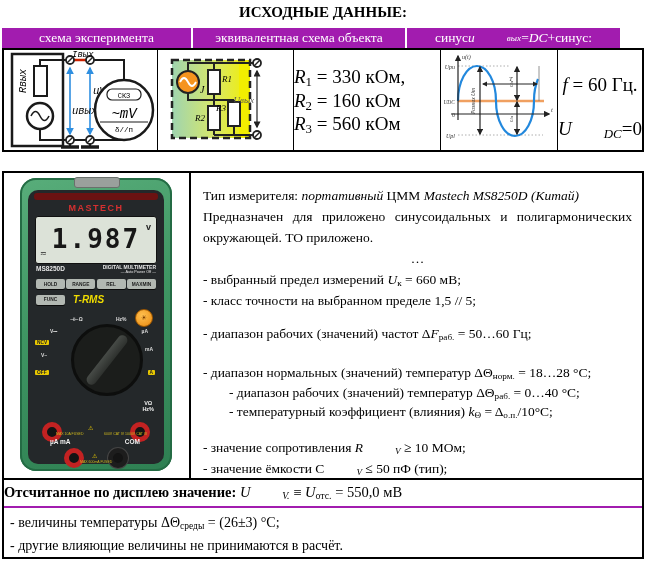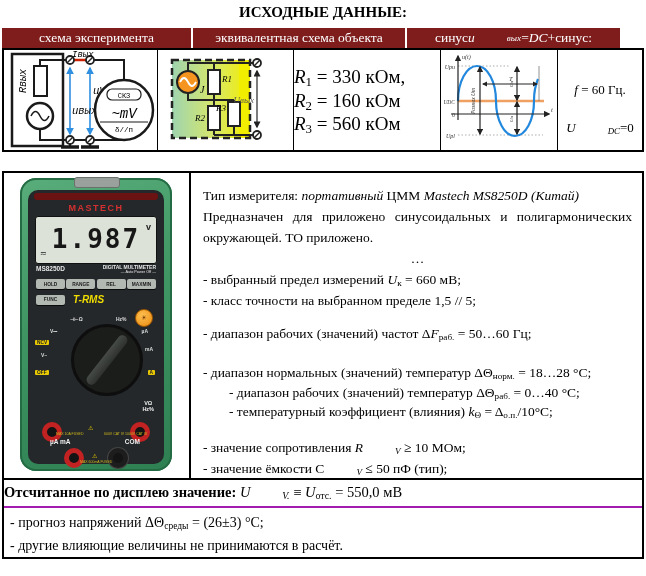--- a/index.html
+++ b/index.html
@@ -2,28 +2,28 @@
 <html><head>
 <meta charset="utf-8">
 <style>
   html,body{margin:0;padding:0;background:#fff;}
   .page{position:relative;width:646px;height:576px;background:#fff;font-family:"Liberation Serif",serif;color:#000;overflow:hidden;}
   .title{position:absolute;top:4px;left:0;width:100%;text-align:center;font-weight:bold;font-size:15px;}
 
   
   .t1{position:absolute;left:2px;top:28px;width:642px;}
   .t1-header{display:flex;gap:2px;height:20px;}
-  .hcell{background:#7f1d1d;color:#fff;font-size:13.5px;display:flex;align-items:center;justify-content:center;}
+  .hcell{background:#a21caf;color:#fff;font-size:13.5px;display:flex;align-items:center;justify-content:center;}
   .hc1{width:189px;} .hc2{width:212px;text-align:center;} .hc3{width:213px;}
   .t1-body{box-sizing:border-box;border:2px solid #000;height:104px;display:flex;width:642px;}
   .bcell{box-sizing:border-box;border-right:1.5px solid #000;position:relative;overflow:hidden;}
   .bcell:last-child{border-right:none;}
   .bc1{width:154px;font-family:Liberation Mono, monospace;} .bc2{width:136px;} .bc3{width:147px;} .bc4{width:117px;} .bc5{width:84px;}
   .bc3{font-size:19px;padding-top:18px;line-height:18.5px;}
-  .bc5{font-size:13px;text-align:center;padding-top:32px;}
+  .bc5{font-size:19px;text-align:center;padding-top:24px;}
   .udc-line{margin-top:22px;}
 
   
   .t2{position:absolute;left:2px;top:171px;width:642px;box-sizing:border-box;border:2px solid #000;}
   .t2-main{display:flex;height:305px;border-bottom:2px solid #000;}
   .mm-cell{width:187px;box-sizing:border-box;border-right:2px solid #000;position:relative;}
   .desc-cell{flex:1;padding:12px 10px 0 12px;font-size:13.5px;}
   .dl{height:21px;line-height:21px;white-space:nowrap;}
   .dl.spread{word-spacing:6px;}
   .dl.center{text-align:center;}
@@ -291,18 +291,18 @@
         <div class="dl sub"><span class="seg-n">- диапазон рабочих (значений) температур ΔΘ</span><span class="seg-sub">раб.</span><span class="seg-n"> = 0…40 °С;</span></div>
         <div class="dl sub"><span class="seg-n">- температурный коэффициент (влияния) </span><span class="seg-i">k</span><span class="seg-sub">Θ</span><span class="seg-n"> = Δ</span><span class="seg-sub">о.п.</span><span class="seg-n">/10°С;</span></div>
         <div class="dl gapC"><span class="seg-n">- значение сопротивления </span><span class="seg-i">R</span><span class="seg-subi">V</span><span class="seg-n"> ≥ 10 МОм;</span></div>
         <div class="dl"><span class="seg-n">- значение ёмкости С</span><span class="seg-subi">V</span><span class="seg-n"> ≤ 50 пФ (тип);</span></div>
       </div>
     </div>
 
     <div class="t2-readout"><span class="seg-b">Отсчитанное по дисплею значение: </span><span class="seg-i">U</span><span class="seg-subi">V.</span><span class="seg-n"> ≡ </span><span class="seg-i">U</span><span class="seg-sub">отс.</span><span class="seg-n"> = 550,0 мВ</span></div>
 
     <div class="t2-env">
-      <div class="env-line"><span class="seg-n">- прогноз напряжений ΔΘ</span><span class="seg-sub">среды</span><span class="seg-n"> = (26±3) °С;</span></div>
+      <div class="env-line"><span class="seg-n">- величины температуры ΔΘ</span><span class="seg-sub">среды</span><span class="seg-n"> = (26±3) °С;</span></div>
       <div class="env-line"><span class="seg-n">- другие влияющие величины не принимаются в расчёт.</span></div>
     </div>
   </div>
 
 </div>
 
 </body></html>

